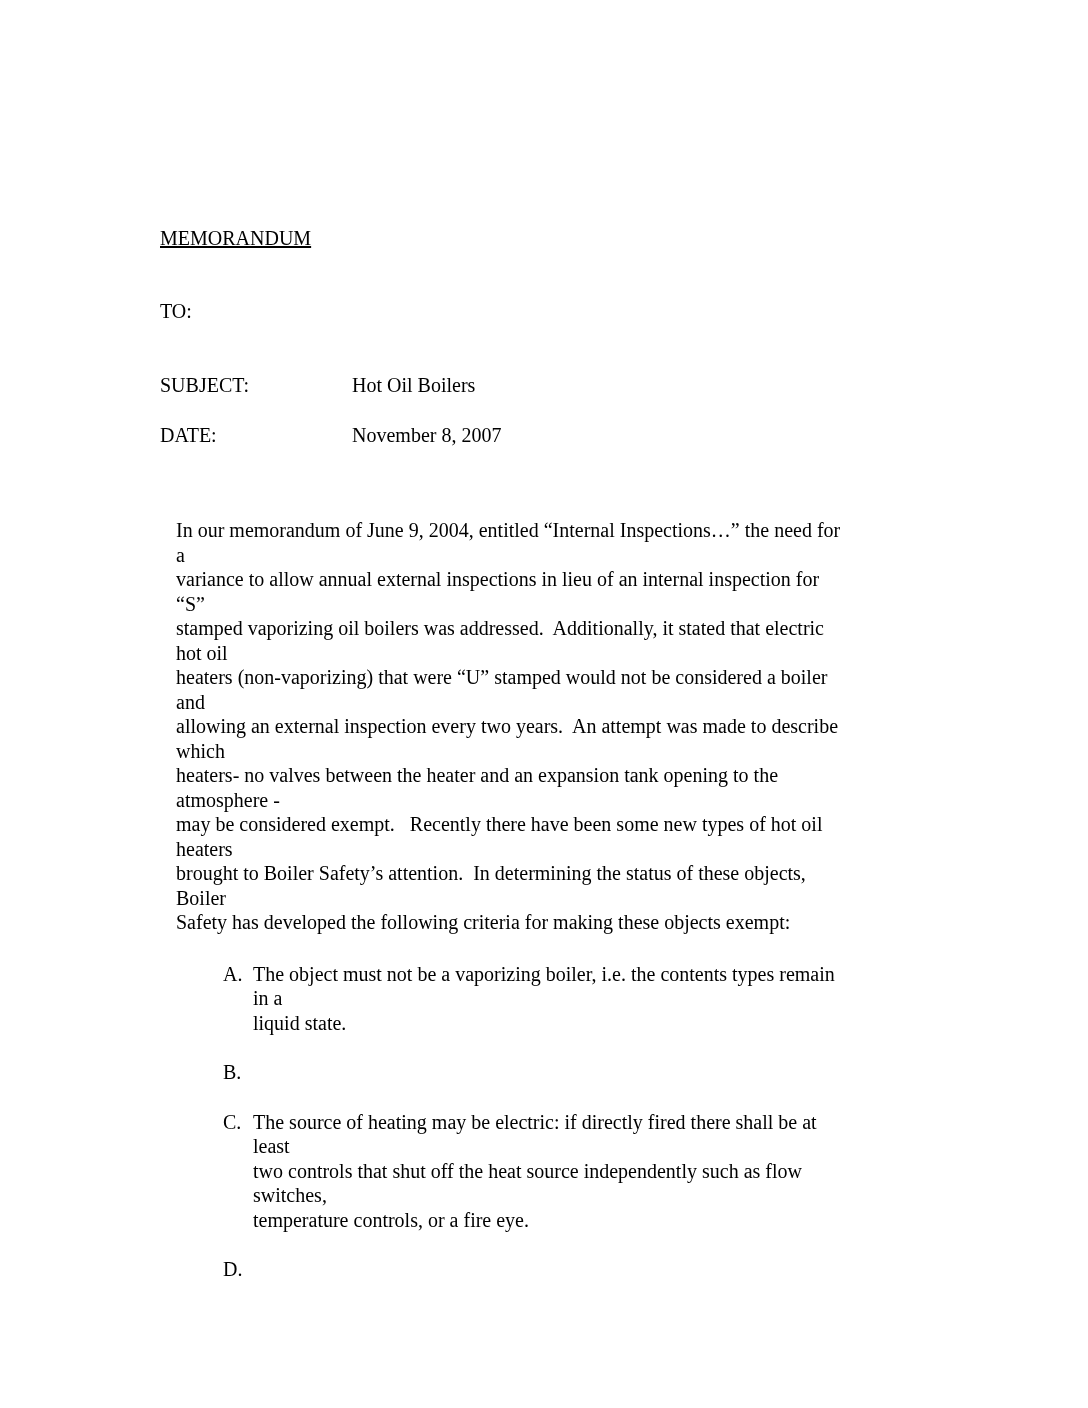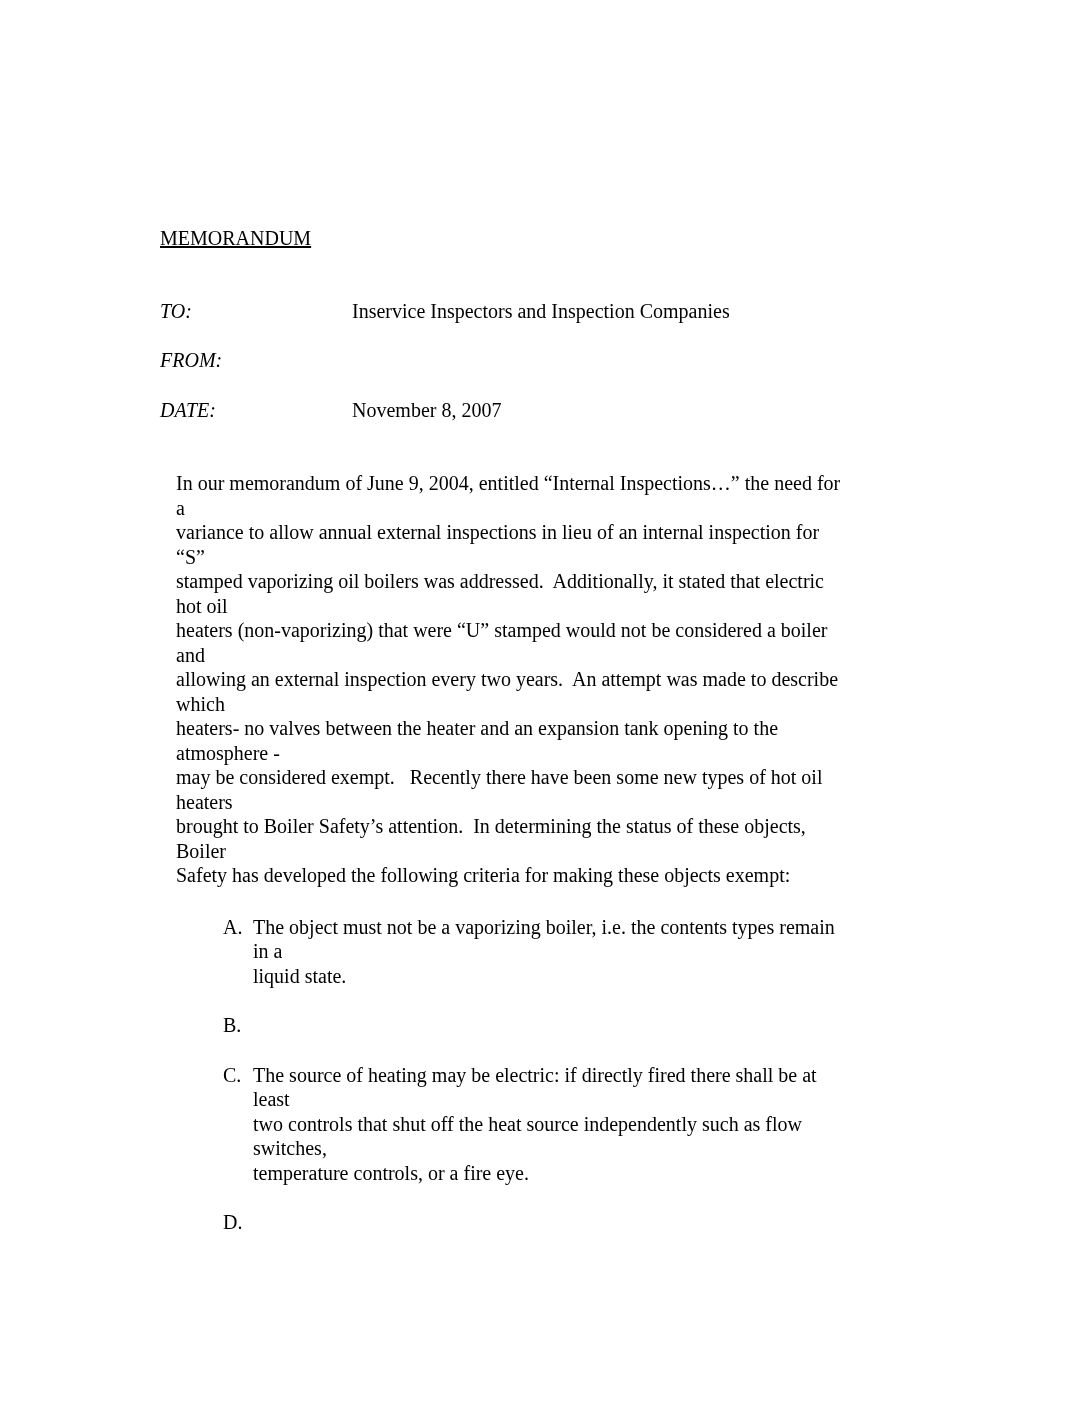--- a/index.html
+++ b/index.html
@@ -30,27 +30,26 @@
     margin: 0 0 48px 0;
     line-height: 24.5px;
   }
   .field-row {
     display: flex;
     margin-bottom: 25px;
   }
   .field-label {
     width: 192px;
     flex-shrink: 0;
-    font-style: italic;
   }
   .field-value {
     white-space: pre-wrap;
   }
   .field-row.last {
-    margin-bottom: 49px;
+    margin-bottom: 71px;
   }
   .body-paragraph {
     white-space: pre-wrap;
     margin: 0 0 27px 16px;
   }
   .memo-list {
     padding-left: 63px;
   }
   .list-item {
     display: flex;
@@ -66,27 +65,29 @@
 </style>
 </head>
 <body>
 
 <div class="page">
 
   <h1 class="title">MEMORANDUM</h1>
 
   <div class="field-row">
     <span class="field-label">TO:</span>
-    <span class="field-value">Inservice Inspectors and Inspection Companies</span>
   </div>
 
   <div class="field-row">
-    <span class="field-label">FROM:</span>
   </div>
 
+  <div class="field-row">
+    <span class="field-label">SUBJECT:</span>
+    <span class="field-value">Hot Oil Boilers</span>
+  </div>
 
   <div class="field-row last">
     <span class="field-label">DATE:</span>
     <span class="field-value">November 8, 2007</span>
   </div>
 
   <p class="body-paragraph">In our memorandum of June 9, 2004, entitled “Internal Inspections…” the need for a
 variance to allow annual external inspections in lieu of an internal inspection for “S”
 stamped vaporizing oil boilers was addressed.  Additionally, it stated that electric hot oil
 heaters (non-vaporizing) that were “U” stamped would not be considered a boiler and

